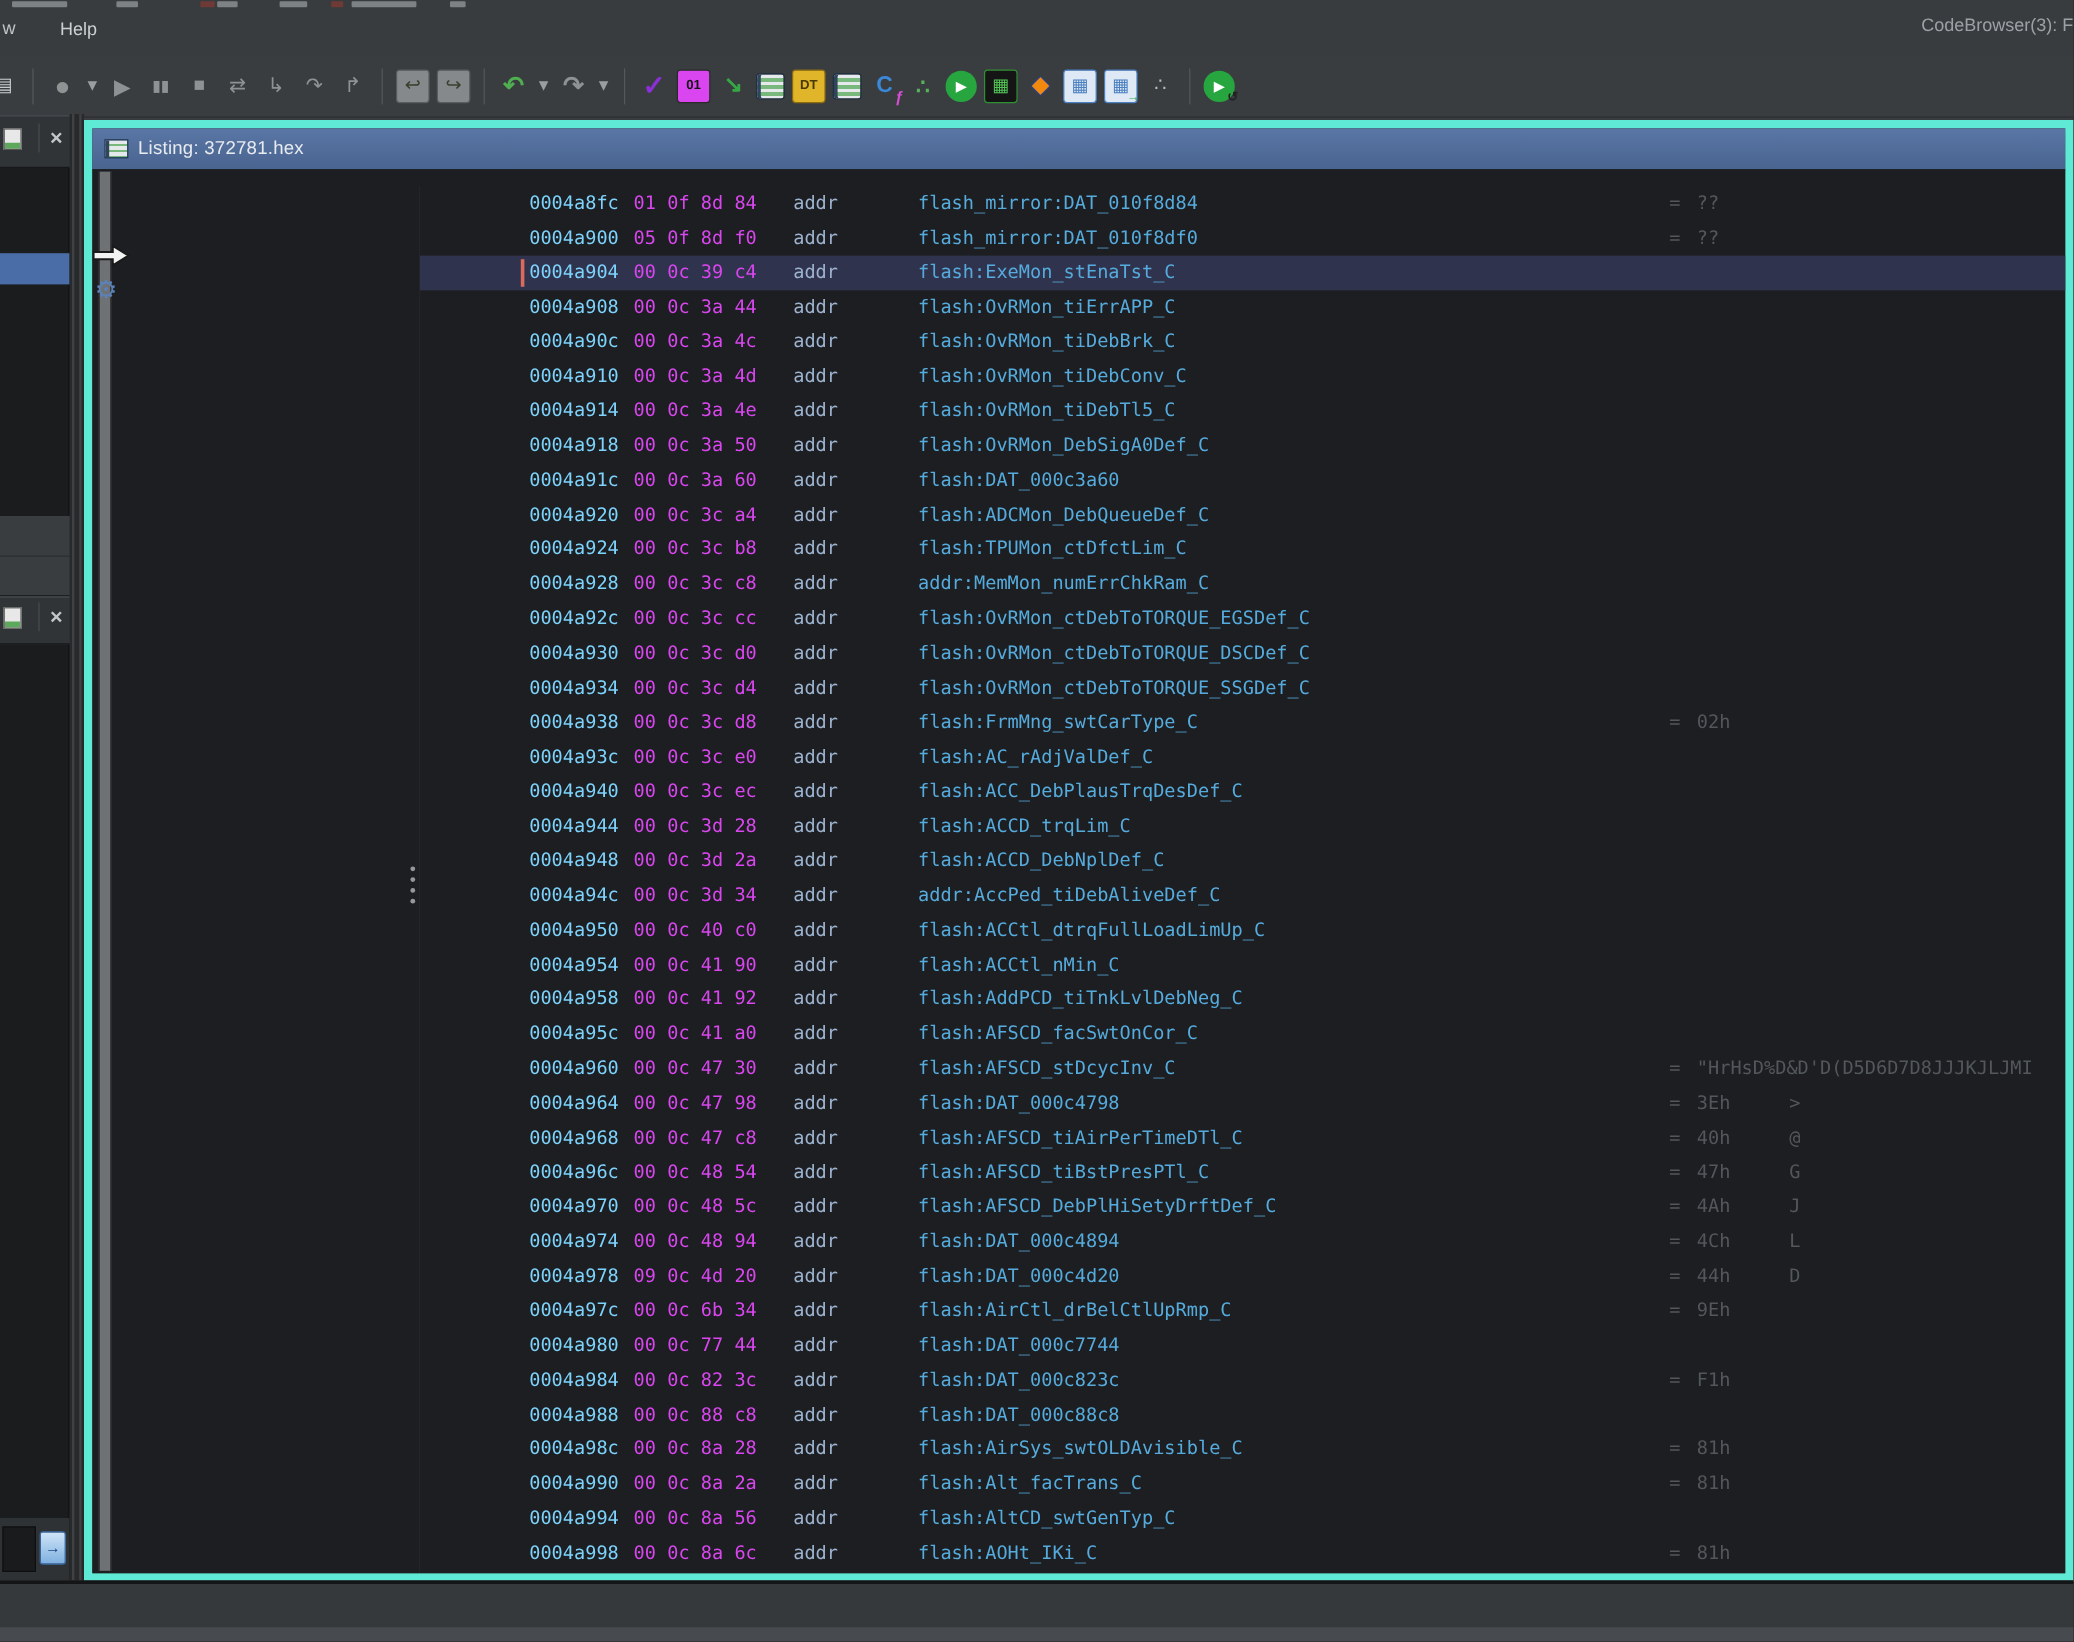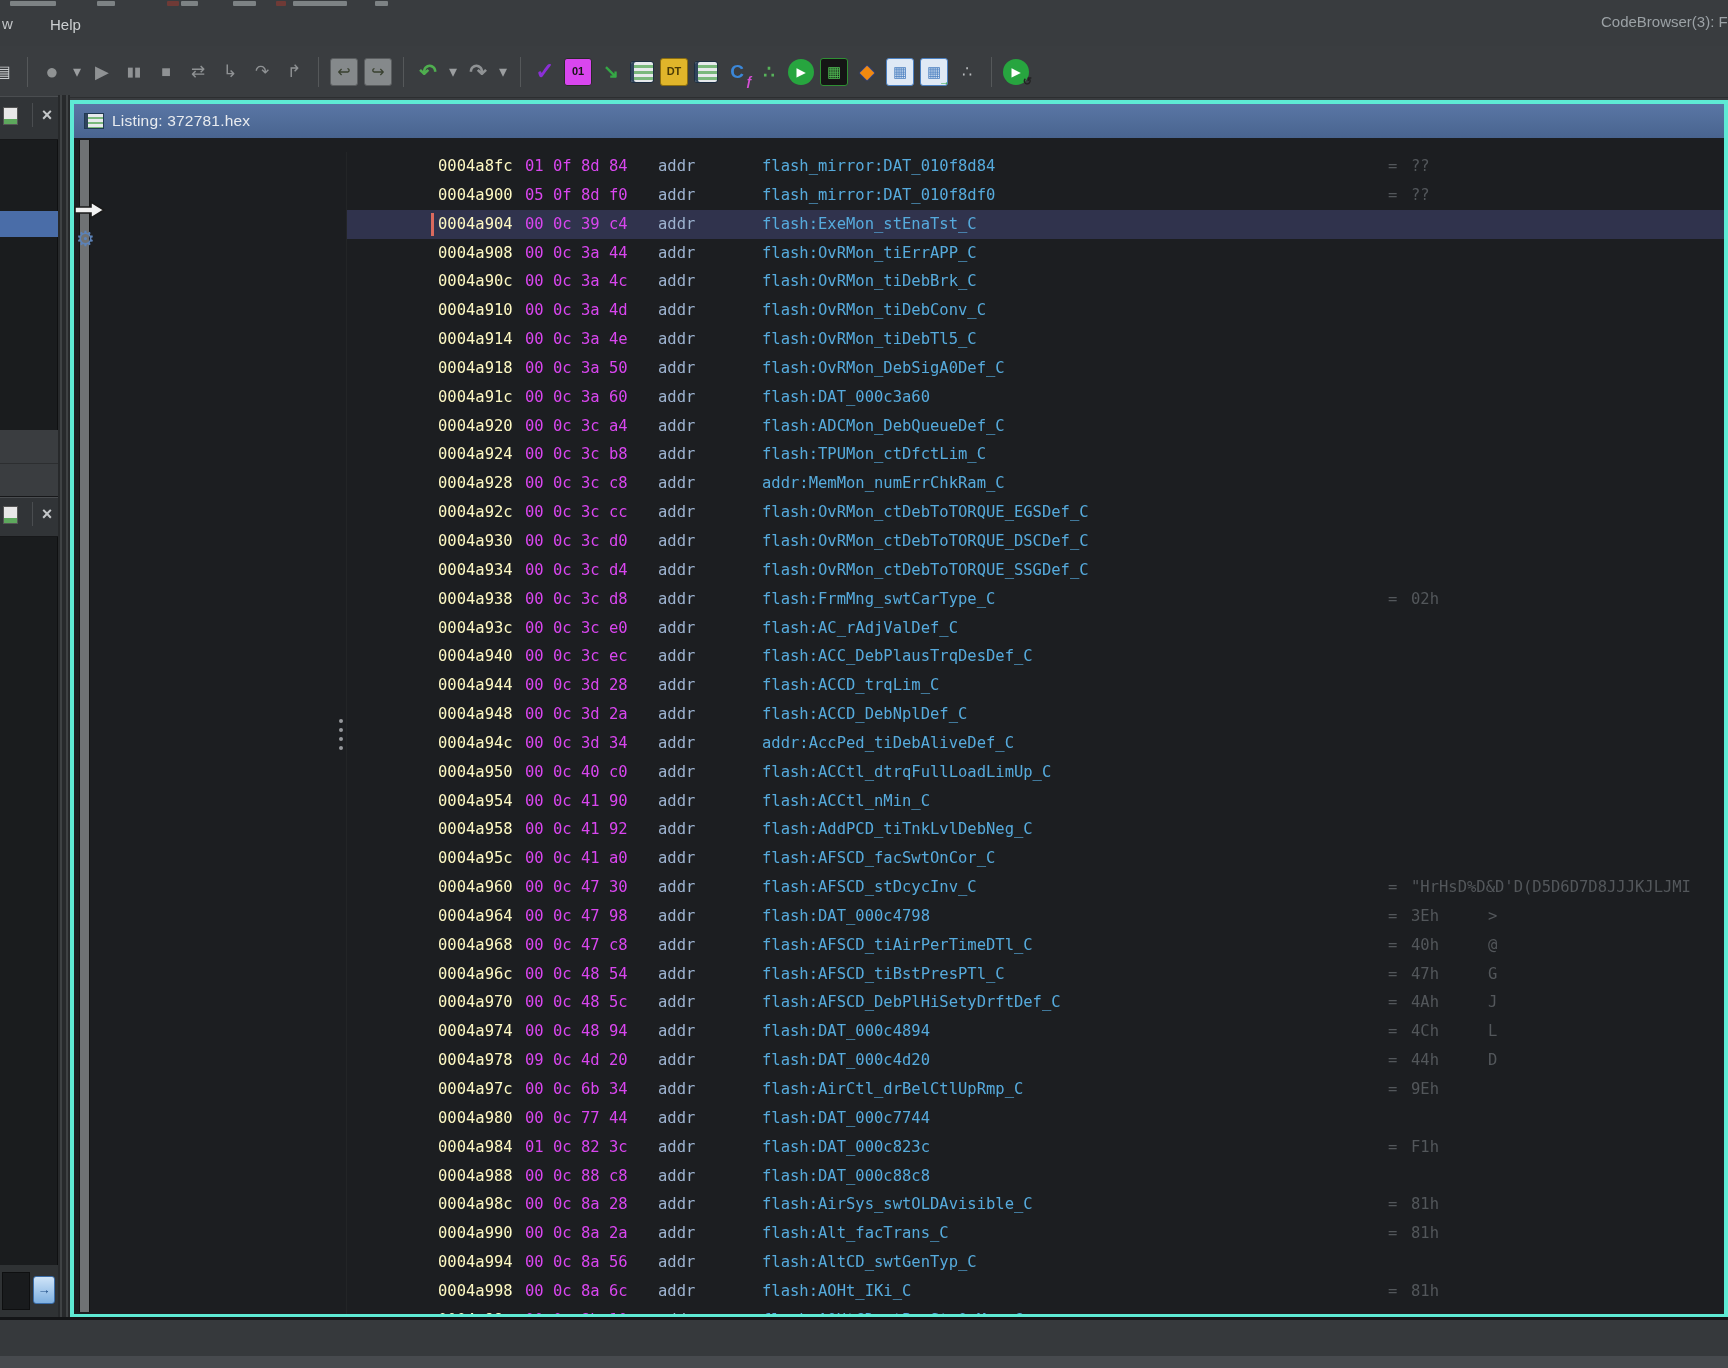--- a/index.html
+++ b/index.html
@@ -44,40 +44,40 @@
   .blue-doc{position:absolute;left:33px;top:11px;width:20px;height:26px;border-radius:3px;
             background:linear-gradient(180deg,#cfe4f8,#7fb0e0);border:1px solid #3a6ca8;
             color:#1d4b84;font-size:13px;font-weight:bold;text-align:center;line-height:26px;}
 
   .v-splitter{position:absolute;left:58px;top:95px;width:12px;height:1222px;background:#27292b;}
   .v-splitter:before,.v-splitter:after{content:"";position:absolute;top:0;bottom:0;width:2px;background:#3f4244;}
   .v-splitter:before{left:2px;} .v-splitter:after{left:8px;}
 
   
   .listing-window{position:absolute;left:70px;top:100px;width:1658px;height:1218px;
-                  border:4px solid #5eead4;box-sizing:border-box;background:#1c1e21;}
+                  border:7px solid #5eead4;box-sizing:border-box;background:#1c1e21;}
   .listing-titlebar{height:34px;background:linear-gradient(180deg,#5a76a5,#49648f);
                     display:flex;align-items:center;padding-left:10px;border-bottom:1px solid #32445f;}
   .tab-ic{width:18px;height:14px;margin-right:8px;
           background:repeating-linear-gradient(180deg,#e6e9ec 0 3px,#79b87c 3px 5px);
           border:1px solid #203952;box-shadow:inset 3px 0 0 #30455c;}
   .tab-label{color:#e8ebef;font-size:15.5px;letter-spacing:.2px;}
   .listing-body{position:absolute;left:0;top:34px;right:0;bottom:0;overflow:hidden;background:#1c1e21;}
   .gutter-bar{position:absolute;left:5px;top:2px;bottom:2px;width:9px;background:#6f7274;
               border-left:1px solid #141516;border-right:1px solid #141516;}
   .loc-arrow{position:absolute;left:-1px;top:62px;}
   .gutter-gear{position:absolute;left:2px;top:90px;font-size:21px;color:#5b82b8;line-height:1;}
   .grip{position:absolute;left:265px;top:581px;width:4px;height:4px;border-radius:50%;background:#95989b;
         box-shadow:0 9px 0 #95989b,0 18px 0 #95989b,0 27px 0 #95989b;}
   .rows{position:absolute;left:272px;top:14px;width:1386px;border-left:1px solid rgba(255,255,255,0.03);}
   .lrow{position:relative;height:28.85px;font-family:"DejaVu Sans Mono",monospace;font-size:15.5px;
         line-height:28.85px;white-space:pre;}
   .lrow.sel{background:#30334d;}
   .lrow .c{position:absolute;top:0;}
-  .c.a{left:91px;color:#fef9c3;} .c.b{left:178px;color:#d946ef;}
+  .c.a{left:91px;color:#7dd3fc;} .c.b{left:178px;color:#d946ef;}
   .c.m{left:311px;color:#9db3d0;} .c.o{left:415px;color:#56abdd;}
   .c.eq{left:1041px;color:#53575b;} .c.v{left:1064px;color:#53575b;} .c.ch{left:1141px;color:#53575b;}
   .cbar{display:none;position:absolute;left:84px;top:3px;width:3px;height:23px;background:#da6a5e;}
   .lrow.sel .cbar{display:block;}
 
   
   .statusbar{position:absolute;left:0;top:1317px;width:1728px;height:51px;background:#36393c;
              border-top:3px solid #141517;box-sizing:border-box;}
   .statusbar .lower{position:absolute;left:0;bottom:0;width:100%;height:12px;background:#474a4e;}
 </style>
@@ -571,21 +571,21 @@
     <span class="c b">00 0c 77 44</span>
     <span class="c m">addr</span>
     <span class="c o">flash:DAT_000c7744</span>
     <span class="c eq"></span>
     <span class="c v"></span>
     <span class="c ch"></span>
   </div>
           <div class="lrow">
     
     <span class="c a">0004a984</span>
-    <span class="c b">01 0c 82 3c</span>
+    <span class="c b">00 0c 82 3c</span>
     <span class="c m">addr</span>
     <span class="c o">flash:DAT_000c823c</span>
     <span class="c eq">=</span>
     <span class="c v">F1h</span>
     <span class="c ch"></span>
   </div>
           <div class="lrow">
     
     <span class="c a">0004a988</span>
     <span class="c b">00 0c 88 c8</span>

